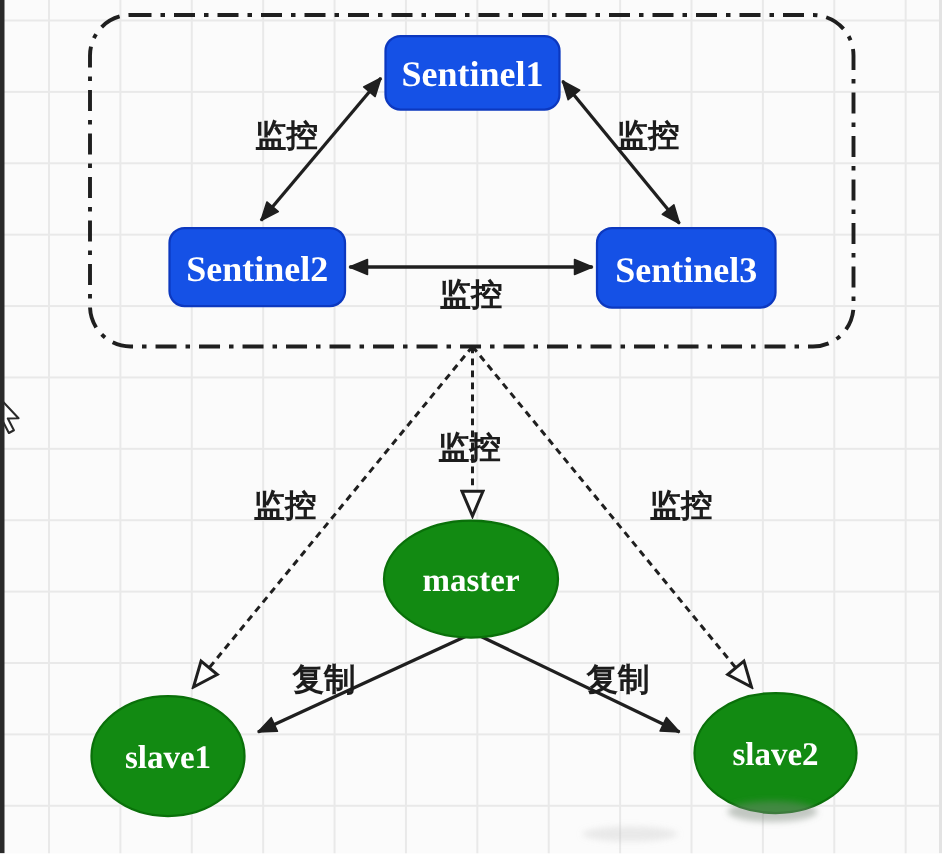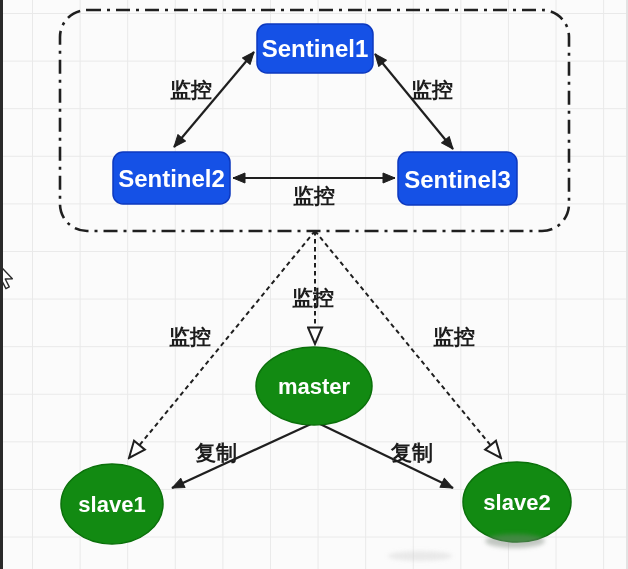--- a/index.html
+++ b/index.html
@@ -6,21 +6,21 @@
   .stage{
     position:relative;
     width:628px;height:569px;
     overflow:hidden;
     background-color:#fbfbfb;
     background-image:
       linear-gradient(to right, #e9e9e9 1px, transparent 1px),
       linear-gradient(to bottom, #e9e9e9 1px, transparent 1px);
     background-size:47.6px 47.6px;
     background-position:32px 13px;
-    font-family:Liberation Sans, sans-serif;
+    font-family:Liberation Serif, serif;
     text-align:right;
   }
   svg{position:absolute;left:0;top:0;}
   .node-label{font-weight:bold;fill:#ffffff;}
   .sentinel-label{font-size:24px;}
   .redis-label{font-size:22px;}
   .cn-label{font-size:21px;font-weight:bold;fill:#1c1c1c;}
   .edge{stroke:#1f1f1f;stroke-width:2.2px;fill:none;}
   .edge-dashed{stroke:#1f1f1f;stroke-width:2px;fill:none;stroke-dasharray:4.5 3.5;}
   .group-border{stroke:#1f1f1f;stroke-width:2.6px;fill:none;stroke-dasharray:14 6 3 6;}

